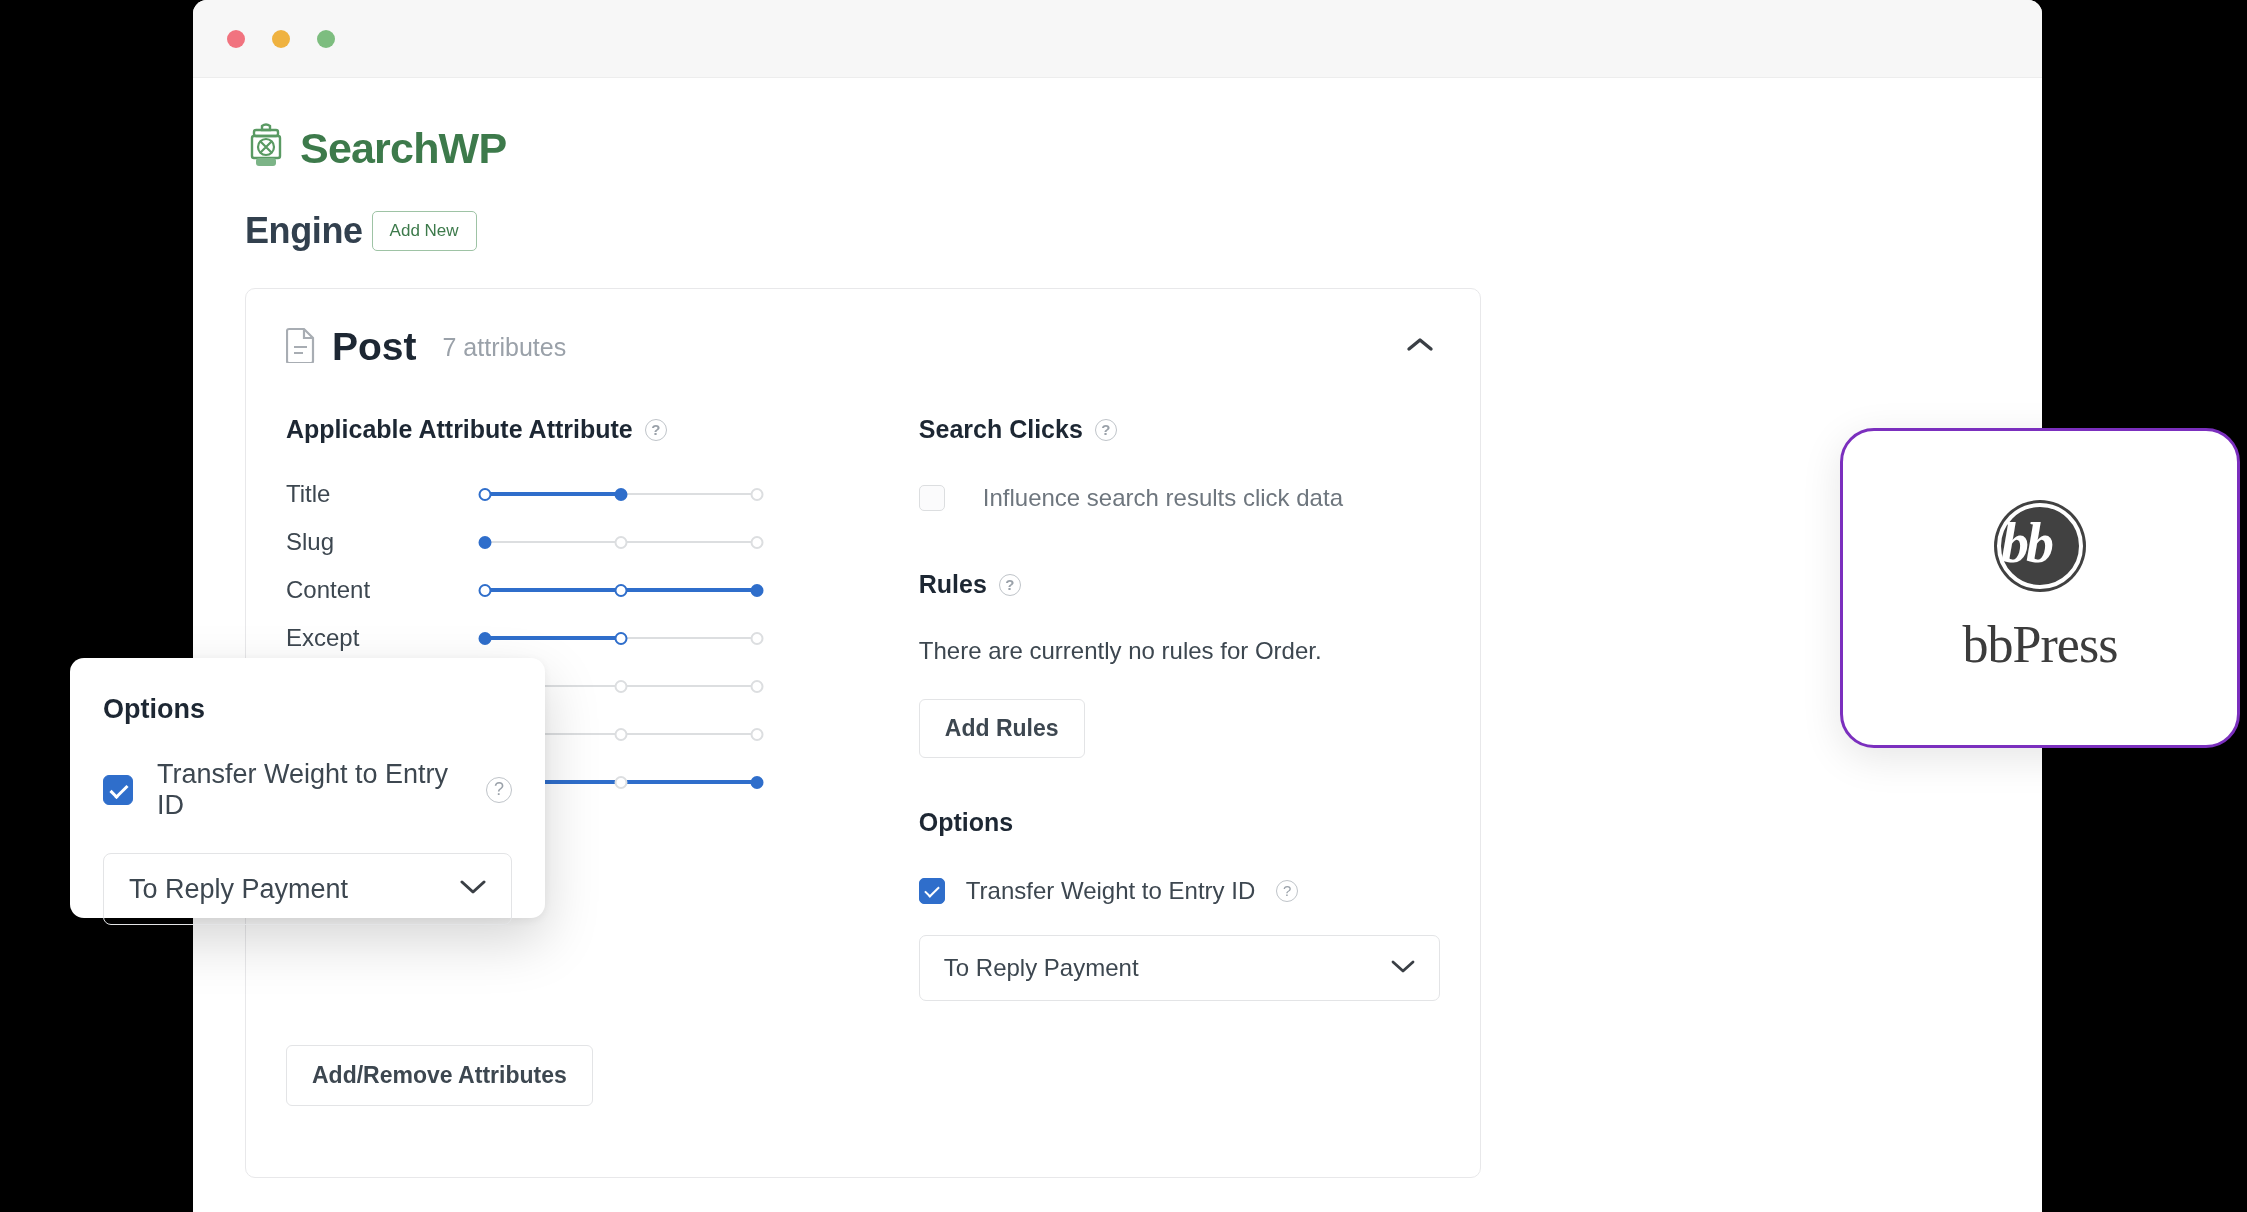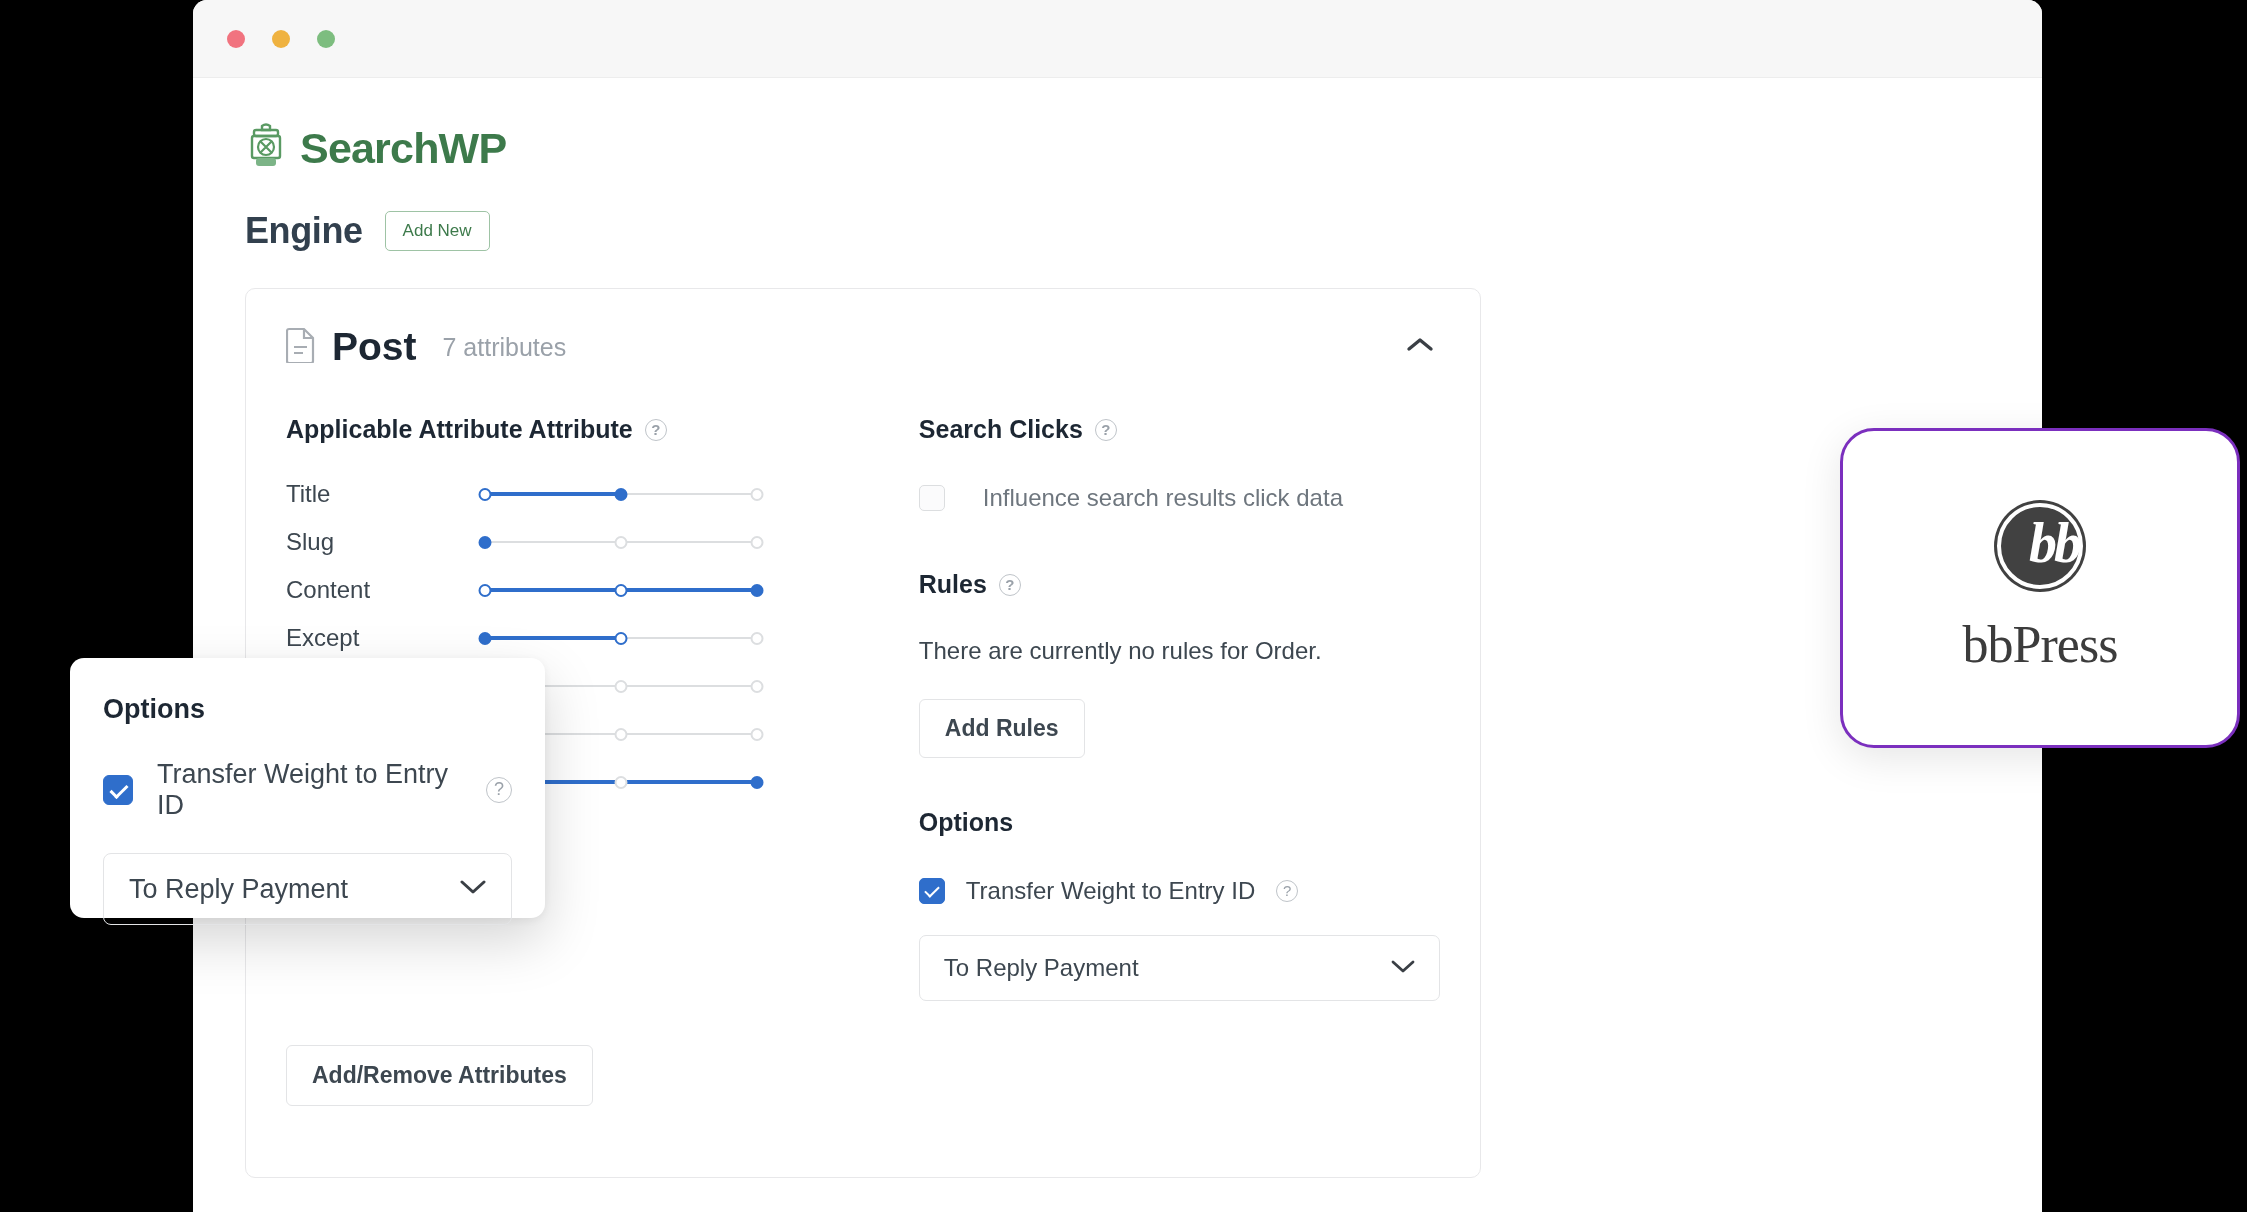--- a/index.html
+++ b/index.html
@@ -52,21 +52,21 @@
   .dot.yellow { background: #efb240; }
   .dot.green { background: #7dbd7f; }
 
   #content { padding: 44px 52px 0 52px; position: relative; height: 1134px; }
 
   
   #brand { display: flex; align-items: center; gap: 13px; margin-bottom: 36px; text-align: center; }
   #brand-text { font-size: 43px; font-weight: 700; color: #3d7a4b; letter-spacing: -0.8px; }
 
   
-  #engine-row { display: flex; align-items: center; gap: 22px; margin-bottom: 36px; }
+  #engine-row { display: flex; align-items: center; gap: 9px; margin-bottom: 36px; }
   #engine-title { font-size: 36px; font-weight: 700; color: #32404e; letter-spacing: -0.4px; }
   #add-new-btn {
     border: 1px solid #9ec3a5; background: #fff; color: #3d7a4b;
     font-size: 17px; font-weight: 400; padding: 9px 17px; border-radius: 5px;
     font-family: "Liberation Sans", sans-serif; cursor: pointer;
   }
 
   
   #main-grid { display: flex; gap: 25px; align-items: flex-start; }
 
@@ -218,21 +218,21 @@
     border-radius: 34px;
     z-index: 45;
     display: flex; flex-direction: column;
     align-items: center; justify-content: center;
     box-shadow: 0 10px 40px rgba(0,0,0,0.10);
   }
   #bb-logo {
     width: 86px; height: 86px; border-radius: 50%;
     background: #414141; border: 4px solid #fff;
     box-shadow: 0 0 0 3px #414141;
-    display: flex; align-items: center; justify-content: flex-end;
+    display: flex; align-items: center; justify-content: flex-start;
     color: #fff; font-family: "Liberation Serif", serif;
     font-size: 56px; font-weight: 700; font-style: italic;
     letter-spacing: -3px; padding-bottom: 6px;
   }
   #bb-name {
     margin-top: 26px;
     font-family: "Liberation Serif", serif;
     font-size: 52px; color: #3c3c3c; letter-spacing: -1px;
   }
 </style>

